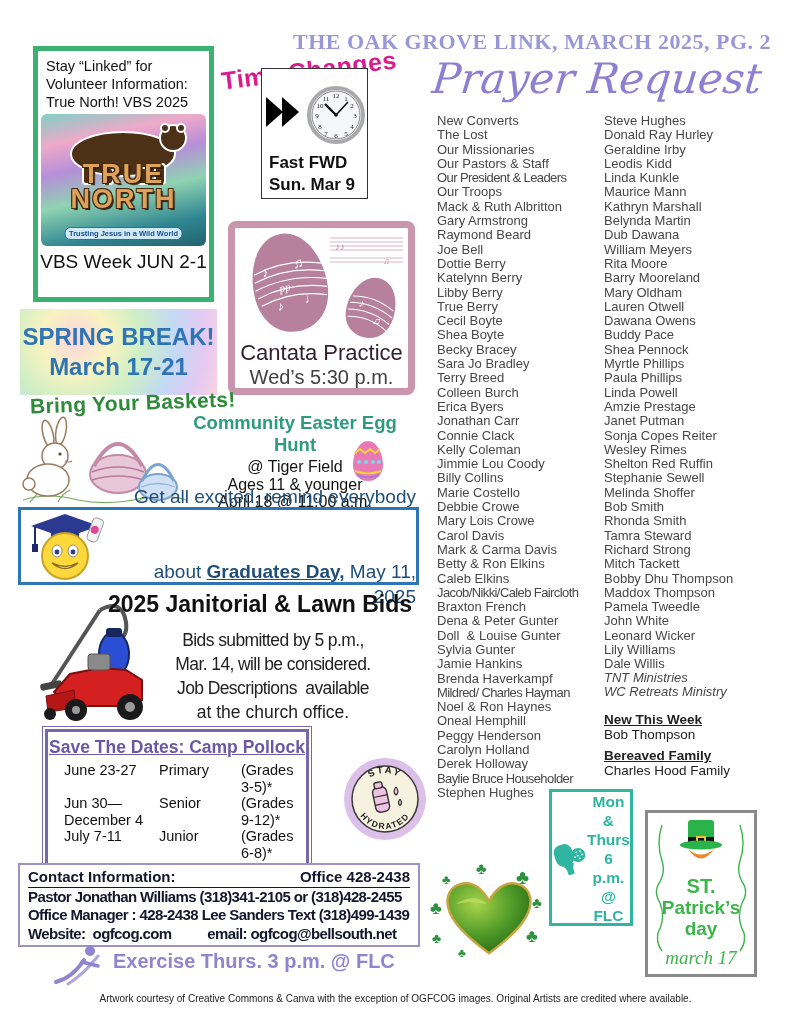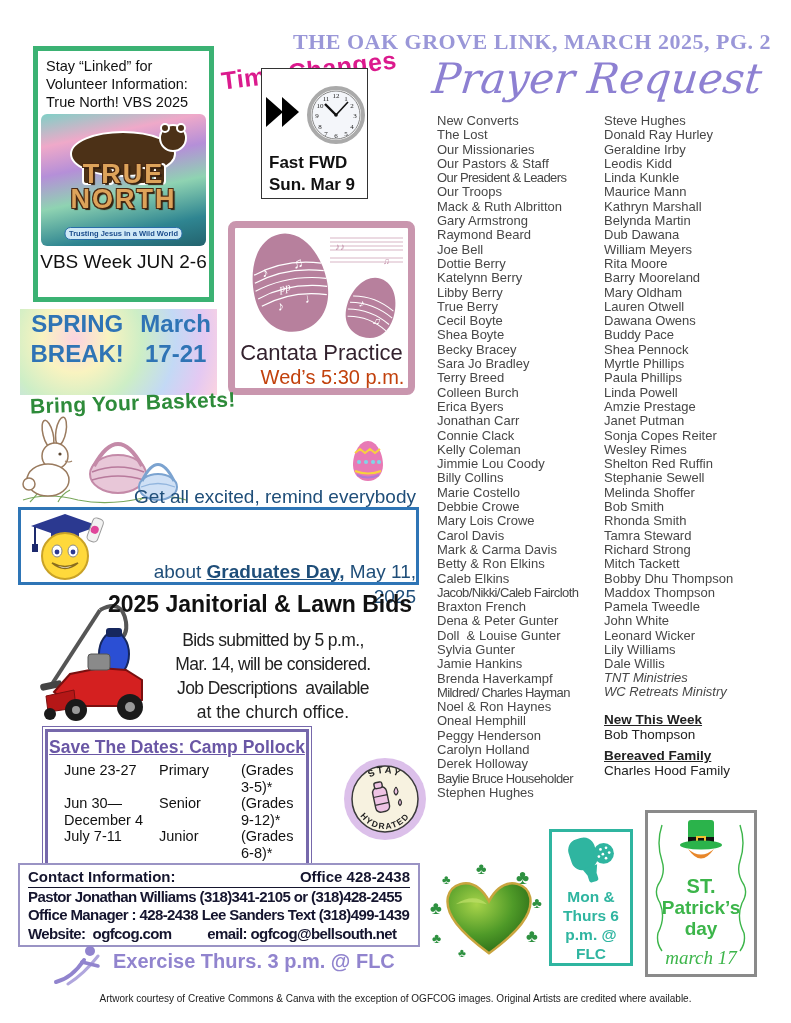--- a/index.html
+++ b/index.html
@@ -41,24 +41,24 @@
   
   .tc-label{left:219px;top:56px;width:180px;text-align:center;font-size:25px;font-weight:800;
        color:#db1a8d;transform:rotate(-7deg);letter-spacing:.5px;}
   .tc-box{left:261px;top:68px;width:107px;height:131px;border:1.5px solid #333;background:#fff;box-sizing:border-box;}
   .tc-line{position:absolute;left:7px;font-size:17px;font-weight:bold;color:#111;white-space:nowrap;}
 
   
   .cantata{left:228px;top:221px;width:187px;height:174px;border:7px solid #c996ae;border-radius:8px;
        background:#fff;box-sizing:border-box;}
   .can-title{position:absolute;left:0;top:112px;width:100%;text-align:center;font-size:22px;color:#33222e;}
-  .can-time{position:absolute;left:0;top:138px;width:100%;text-align:center;font-size:20px;color:#c2410c;padding-left:11px;}
-
-  
-  .spring{left:20px;top:309px;width:197px;height:86px;display:flex;flex-direction:row;justify-content:center;
+  .can-time{position:absolute;left:0;top:138px;width:100%;text-align:center;font-size:20px;color:#404040;}
+
+  
+  .spring{left:20px;top:309px;width:197px;height:86px;display:flex;flex-direction:column;justify-content:center;
        text-align:center;font-weight:bold;font-size:24px;line-height:30px;color:#2f74b5;
        background:radial-gradient(circle at 28% 35%,#fbd3e0 0%,#f9f3c0 22%,#cdeec6 44%,#c3d9f5 66%,#e4c9f2 85%,#fbd3e0 100%);}
 
   
   .baskets{left:30px;top:391px;font-size:21px;font-weight:800;color:#2e8b3a;transform:rotate(-2deg);letter-spacing:.3px;}
   .hunt-text{left:183px;top:412px;width:224px;text-align:center;}
   .hunt-title{font-size:18.5px;font-weight:bold;color:#2d9c7d;margin-bottom:2px;}
   .hunt-line{font-size:16px;line-height:17.5px;color:#111;white-space:pre-wrap;}
 
   
@@ -85,22 +85,22 @@
   .contact-head{display:flex;justify-content:space-between;border-bottom:1.5px solid #15152e;}
   .contact-line{white-space:pre-wrap;}
 
   .exercise-label{left:113px;top:950px;font-size:20px;font-weight:bold;color:#9184ce;}
 
   
   .heart-wrap{left:428px;top:860px;width:122px;height:106px;}
   .clover{position:absolute;color:#2e9140;}
 
   
-  .pickle{left:549px;top:829px;width:84px;height:137px;border:3px solid #2fb5a0;box-sizing:border-box;
-       display:flex;flex-direction:column;align-items:center;background:#fff;}
+  .pickle{left:549px;top:789px;width:84px;height:137px;border:3px solid #2fb5a0;box-sizing:border-box;
+       display:flex;flex-direction:row;align-items:center;background:#fff;}
   .pickle-label{width:72px;text-align:center;font-size:15.5px;font-weight:bold;color:#2fb5a0;line-height:19px;margin-top:2px;}
 
   
   .stpat{left:645px;top:810px;width:112px;height:167px;border:3px solid #8a8a8a;box-sizing:border-box;
        background:#fff;text-align:center;}
   .stpat-line{font-size:19px;line-height:21px;font-weight:600;color:#3cb54a;}
   .stpat-date{font-family:"Liberation Serif",serif;font-style:italic;font-size:19px;color:#3cb54a;margin-top:8px;}
 
   .footer{left:0;top:993px;width:791px;text-align:center;font-size:10px;color:#222;}
 </style>
@@ -228,21 +228,21 @@
           <rect x="42" y="48" width="10" height="20" rx="3"></rect>
           <rect x="62" y="52" width="10" height="16" rx="3"></rect>
           <rect x="96" y="52" width="10" height="16" rx="3"></rect>
           <rect x="114" y="48" width="10" height="20" rx="3"></rect>
         </g>
       </svg>
       <div class="true">TRUE</div>
       <div class="north">NORTH</div>
       <div class="vbs-tag">Trusting Jesus in a Wild World</div>
     </div>
-    <div class="vbs-week">VBS Week JUN 2-6</div>
+    <div class="vbs-week">VBS Week JUN 2-1</div>
   </div>
 
   <div class="abs tc-label">Time Changes</div>
   <div class="abs tc-box">
     <svg style="position:absolute;left:4px;top:28px;" width="36" height="34" viewBox="0 0 36 34">
       <polygon points="0,0 17,15 0,30" fill="#000"></polygon>
       <polygon points="16,0 33,15 16,30" fill="#000"></polygon>
     </svg>
     <svg style="position:absolute;right:1px;top:16px;" width="60" height="60" viewBox="0 0 60 60">
       <circle cx="30" cy="30" r="27" fill="#fff" stroke="#aaa" stroke-width="4"></circle>
@@ -339,20 +339,29 @@
       <path d="M76,52 Q100,8 124,52" fill="none" stroke="#c48aa8" stroke-width="4"></path>
       <path d="M74,58 Q100,48 126,58" fill="none" stroke="#b87a9c" stroke-width="1.5"></path>
       <path d="M74,66 Q100,58 126,66" fill="none" stroke="#b87a9c" stroke-width="1.5"></path>
     </g>
     <g>
       <ellipse cx="140" cy="73" rx="19" ry="13" fill="#cfe0f5" stroke="#7ba3d0" stroke-width="2"></ellipse>
       <path d="M124,67 Q140,34 156,67" fill="none" stroke="#7ba3d0" stroke-width="3"></path>
       <path d="M123,73 Q140,66 157,73" fill="none" stroke="#92b5dd" stroke-width="1.3"></path>
     </g>
   </svg>
+  <div class="abs hunt-text">
+    <div class="hunt-title">Community Easter Egg Hunt</div>
+    <div>
+        <div class="hunt-line">@ Tiger Field</div>
+        <div class="hunt-line">Ages 11 &amp; younger</div>
+        <div class="hunt-line">April 18 @ 11:00 a.m.</div>
+        <div class="hunt-line" style="letter-spacing: -0.6px;">Registration Begins@ 10:30</div>
+      </div>
+  </div>
   <svg class="abs" style="left:352px;top:440px;" width="32" height="42" viewBox="0 0 32 42">
     <path d="M16,1 C25,1 31,14 31,25 C31,35 24,41 16,41 C8,41 1,35 1,25 C1,14 7,1 16,1 Z" fill="#e87ab5"></path>
     <path d="M3,13 L8,9 L13,13 L18,9 L23,13 L28,9" stroke="#f7d23e" stroke-width="2" fill="none"></path>
     <g fill="#7fd6e8">
         <circle cx="7" cy="22" r="2"></circle>
         <circle cx="14" cy="22" r="2"></circle>
         <circle cx="21" cy="22" r="2"></circle>
         <circle cx="27" cy="22" r="2"></circle>
       </g>
     <path d="M3,31 Q16,36 29,31" stroke="#f7d23e" stroke-width="2" fill="none"></path>

